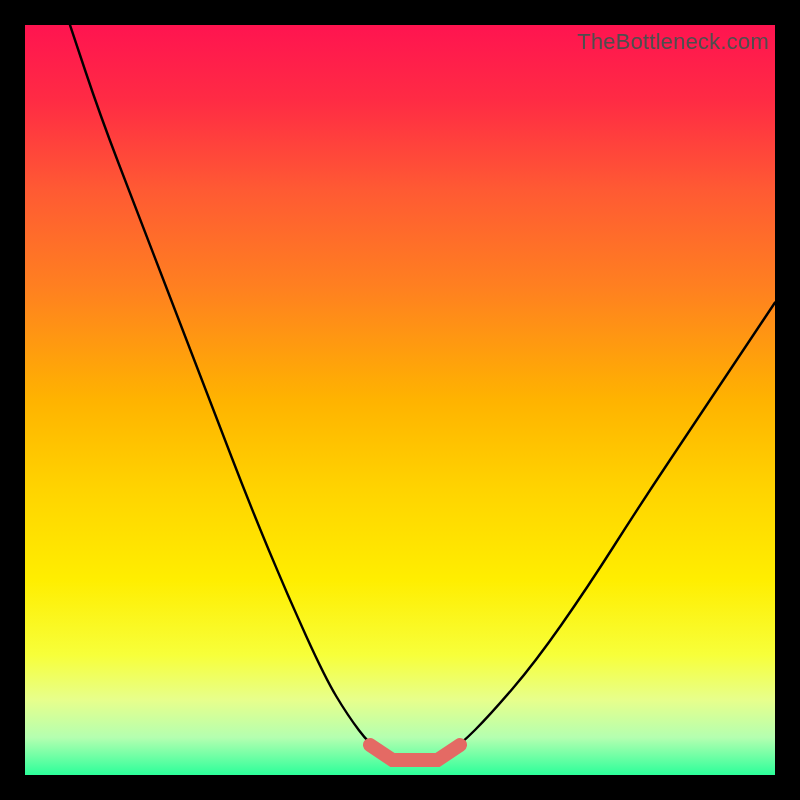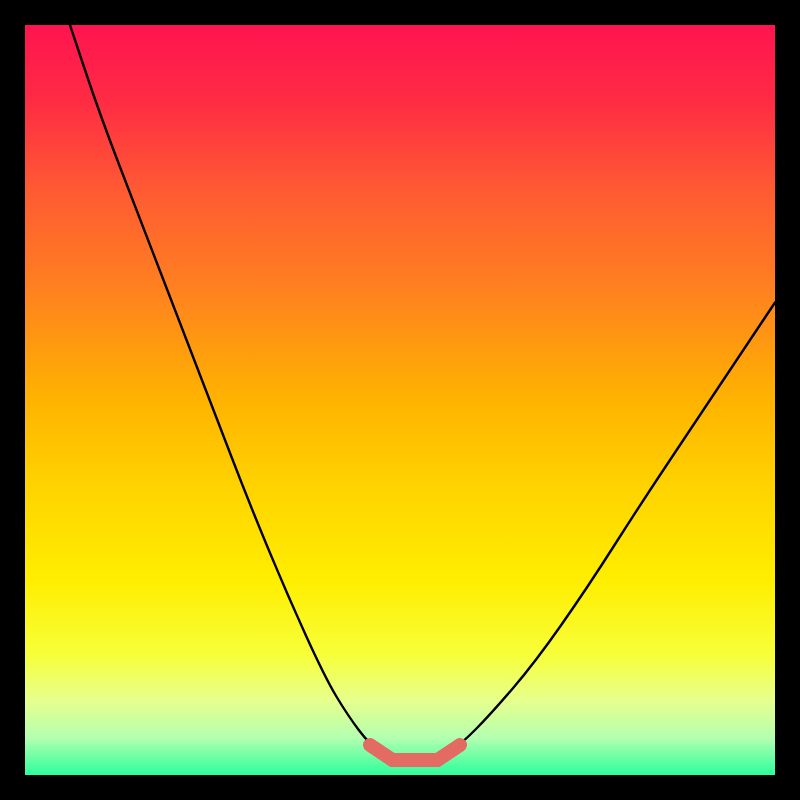--- a/index.html
+++ b/index.html
@@ -63,15 +63,16 @@
       <rect x="0" y="0" width="750" height="750" fill="url(#bg)"></rect>
     </svg>
 
     <svg class="curves" viewBox="0 0 750 750" preserveAspectRatio="none">
 
       <path id="thin-curve" fill="none" stroke="#000" stroke-width="2.4" stroke-linecap="round" d="M 45 0 Q 45 0 60 45 Q 75 90 93.75 138.75 Q 112.5 187.5 131.25 236.25 Q 150 285 168.75 333.75 Q 187.5 382.5 206.25 431.25 Q 225 480 243.75 525 Q 262.5 570 281.25 611.25 Q 300 652.5 311.25 671.25 Q 322.5 690 333.75 705 Q 345 720 356.25 727.5 Q 367.5 735 378.75 735 Q 390 735 401.25 735 Q 412.50000000000006 735 423.75 727.5 Q 434.99999999999994 720 450 705 Q 465 690 487.5 663.75 Q 510.00000000000006 637.5 536.25 600 Q 562.5 562.5 588.75 521.25 Q 615 480 645 435 Q 675 390 712.5 333.75 T 750 277.5"></path>
 
       <path id="thick-curve" fill="none" stroke="#e46a64" stroke-width="14" stroke-linecap="round" d="M 345 720 L 367.5 735 L 390 735 L 412.50000000000006 735 L 434.99999999999994 720"></path>
     </svg>
 
+    <div class="watermark">TheBottleneck.com</div>
   </div>
 
 </div>
 
 </body></html>

